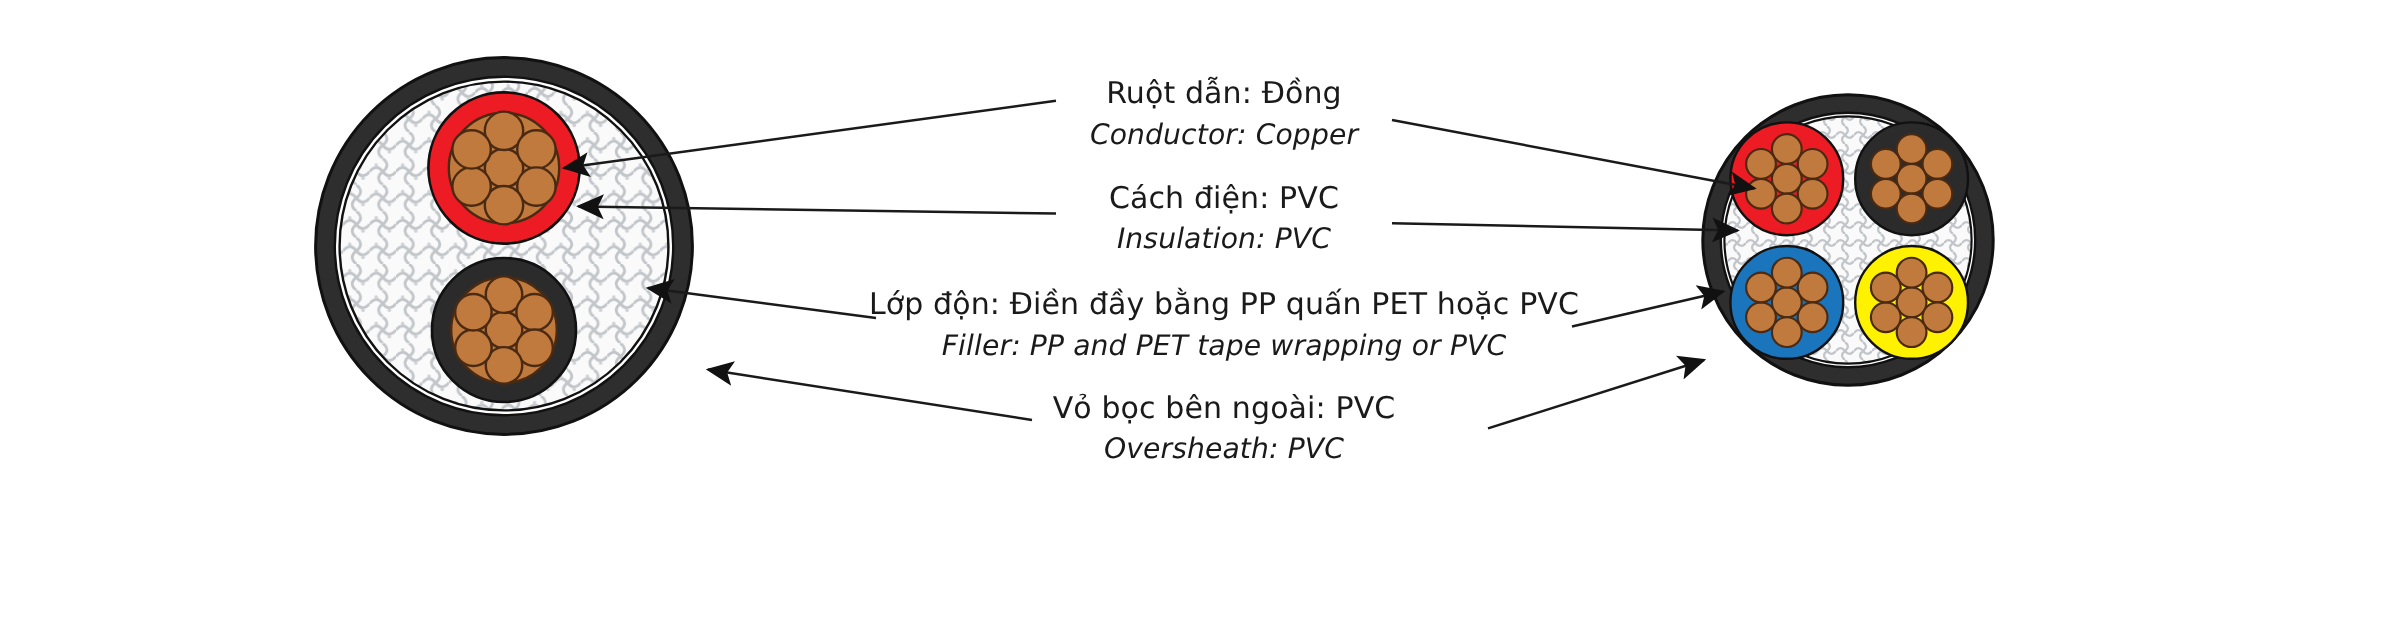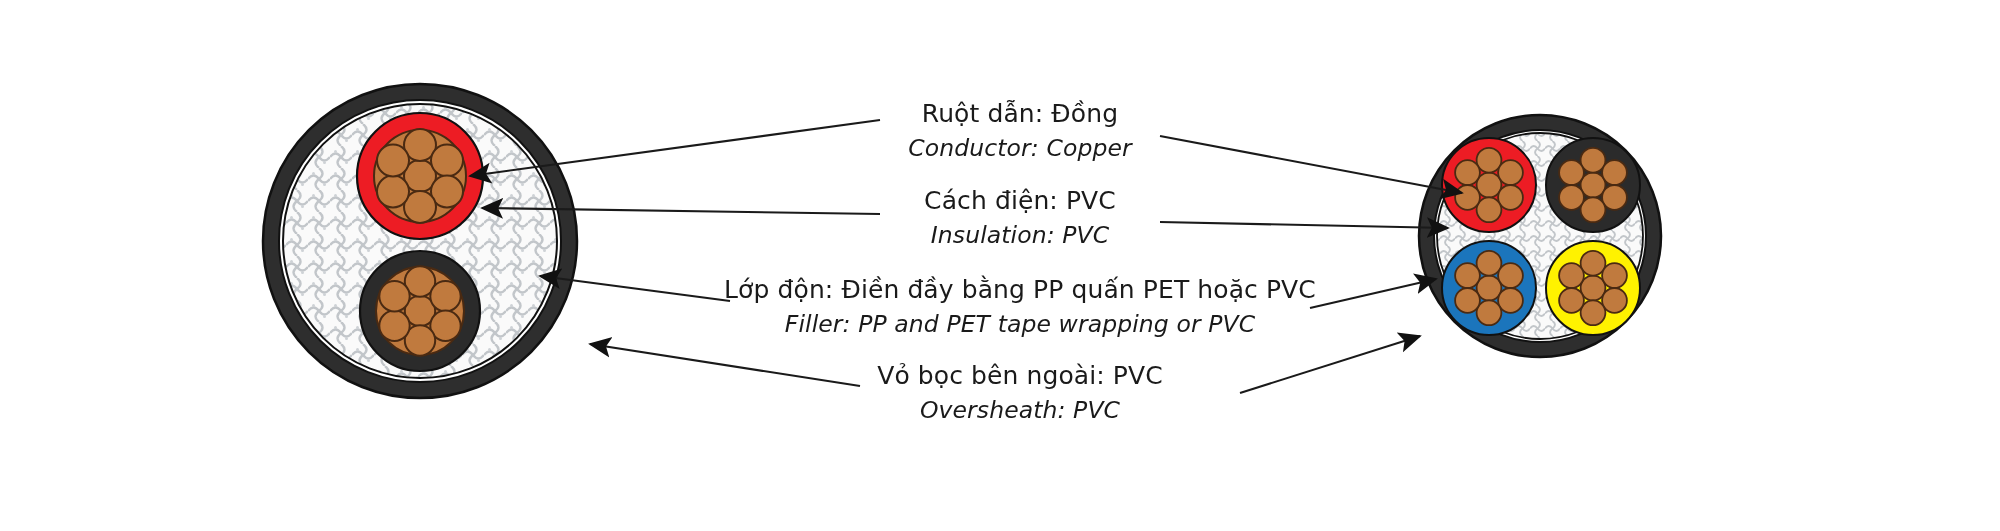--- a/index.html
+++ b/index.html
@@ -11,21 +11,20 @@
     width: 2000px;
     height: 531px;
     font-family: "DejaVu Sans", "Liberation Sans", sans-serif;
     overflow: hidden;
   }
   #stage {
     position: relative;
     width: 2000px;
     height: 391px;
     background: #ffffff;
-    margin-top: 36px;
   }
   #figure {
     position: absolute;
     left: 0;
     top: 0;
     width: 2000px;
     height: 531px;
     display: block;
   }
   .lbl-vi {

